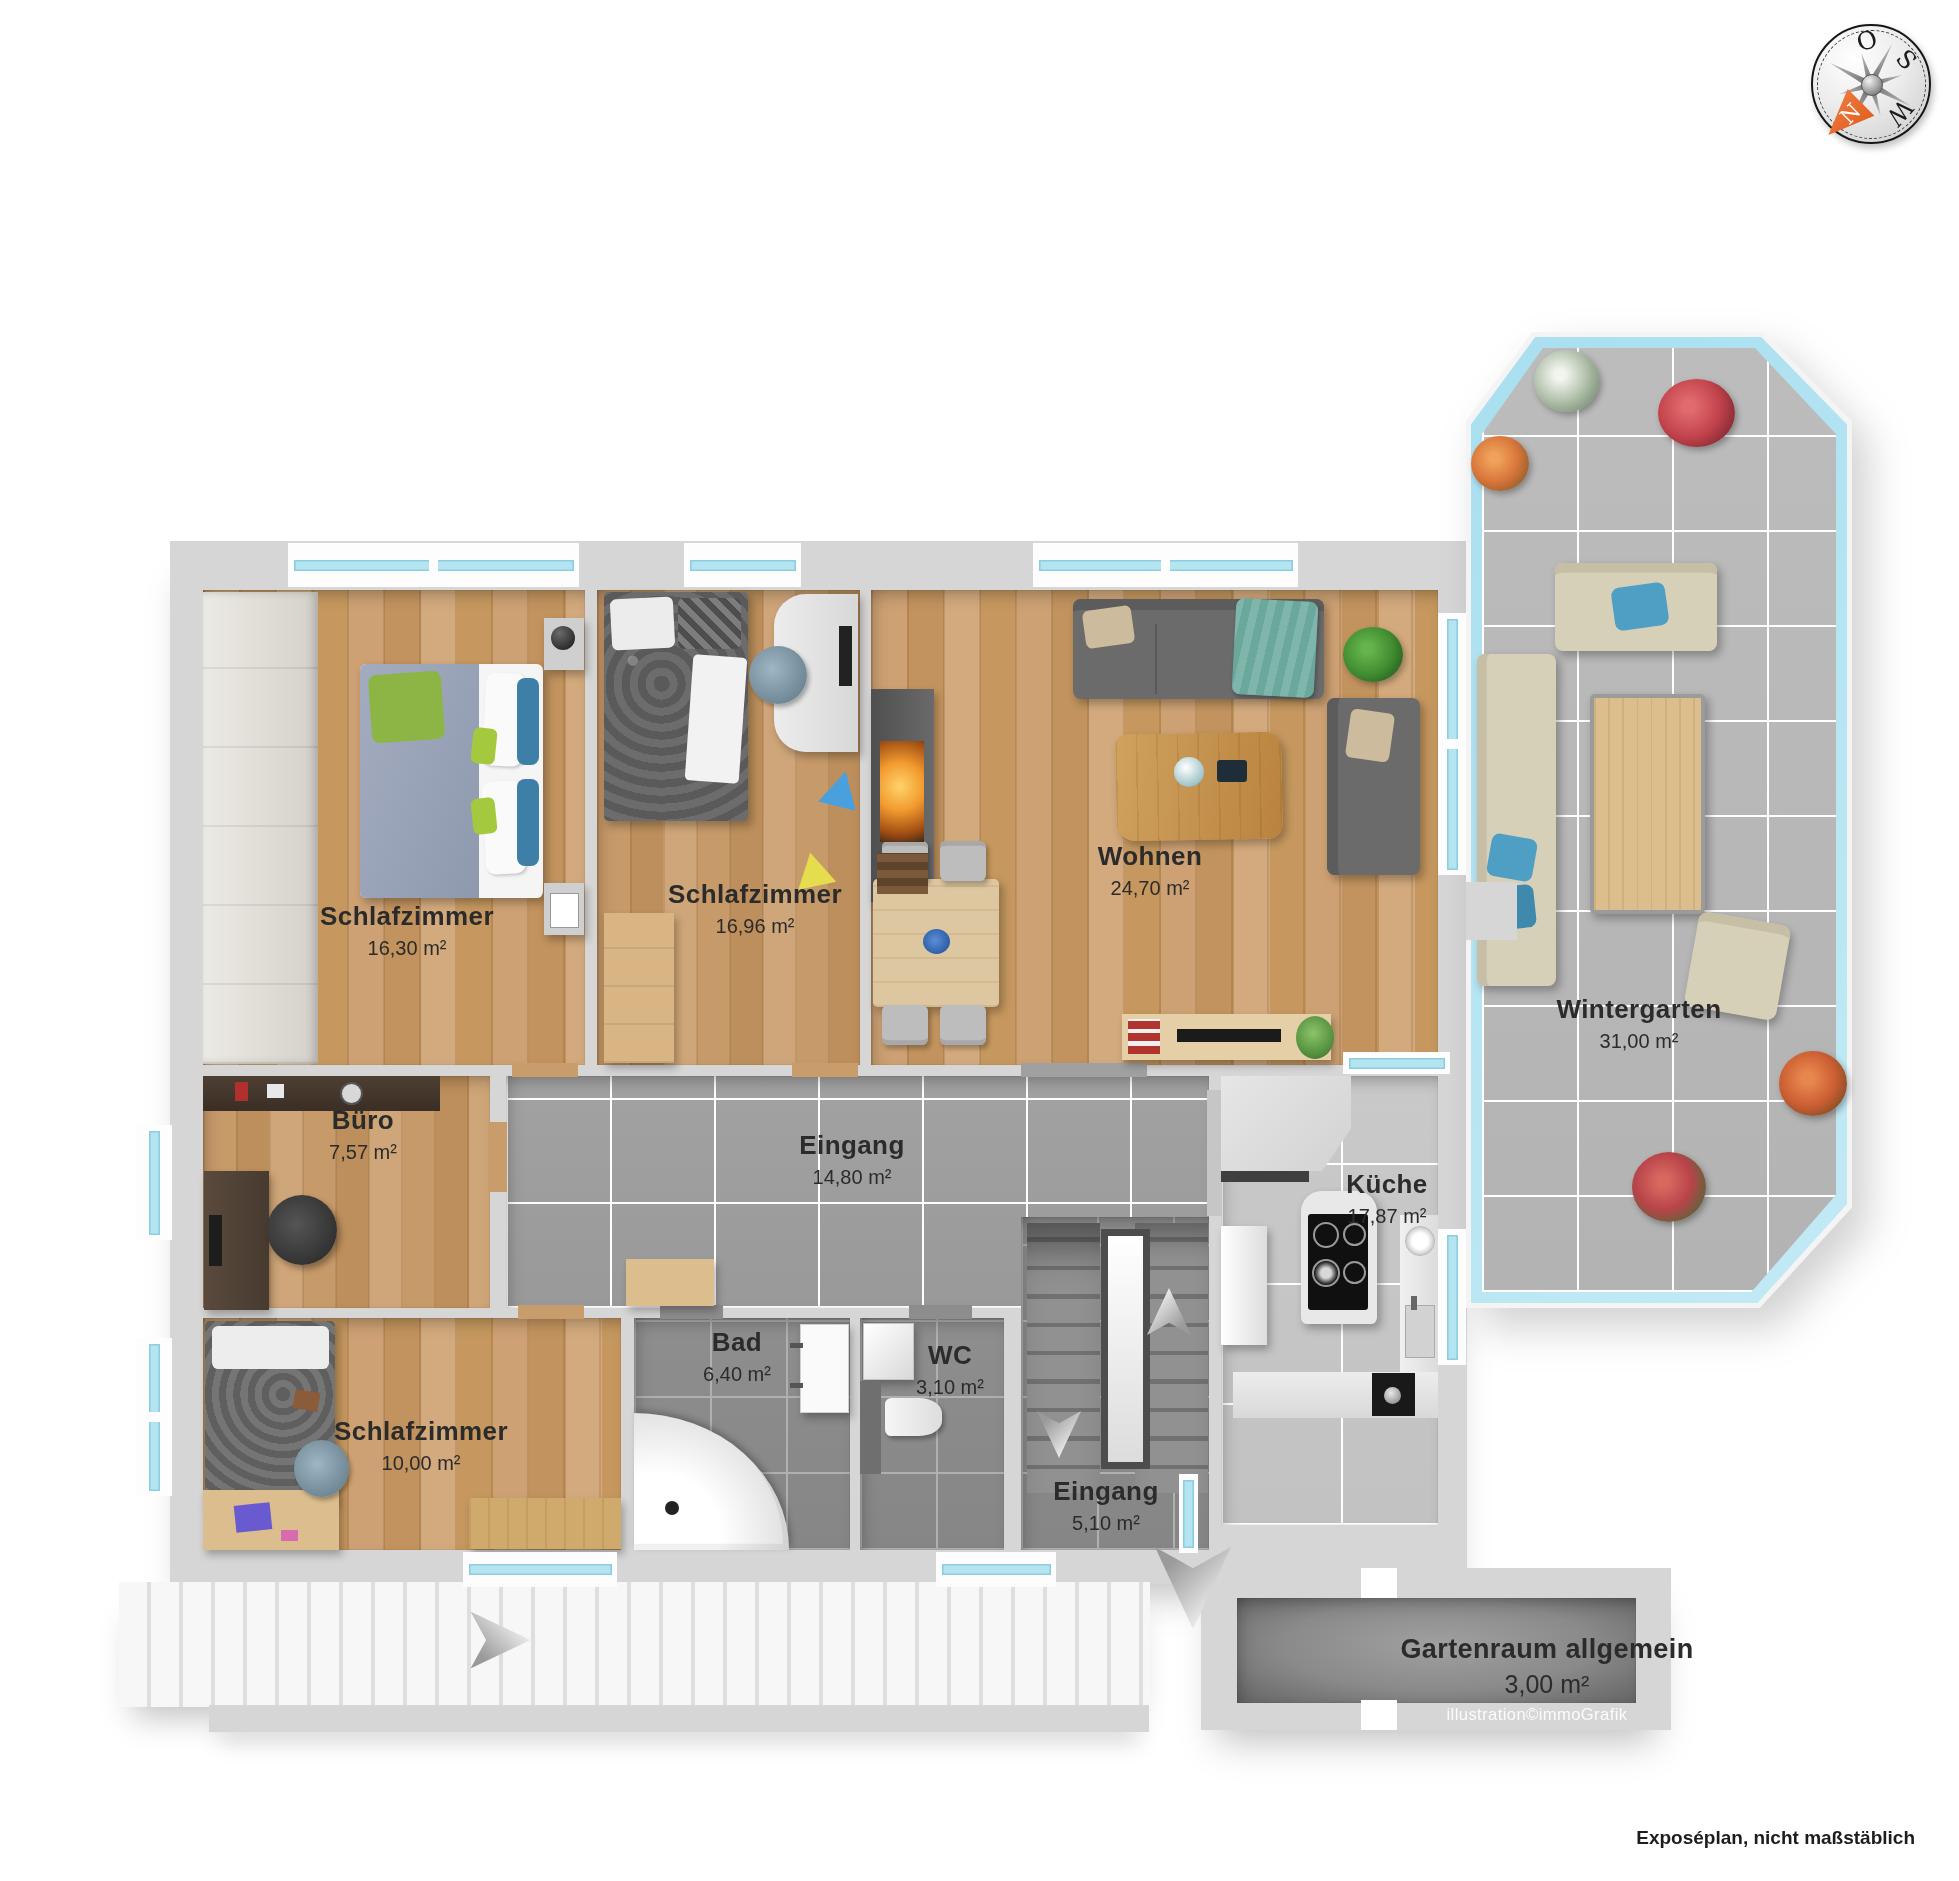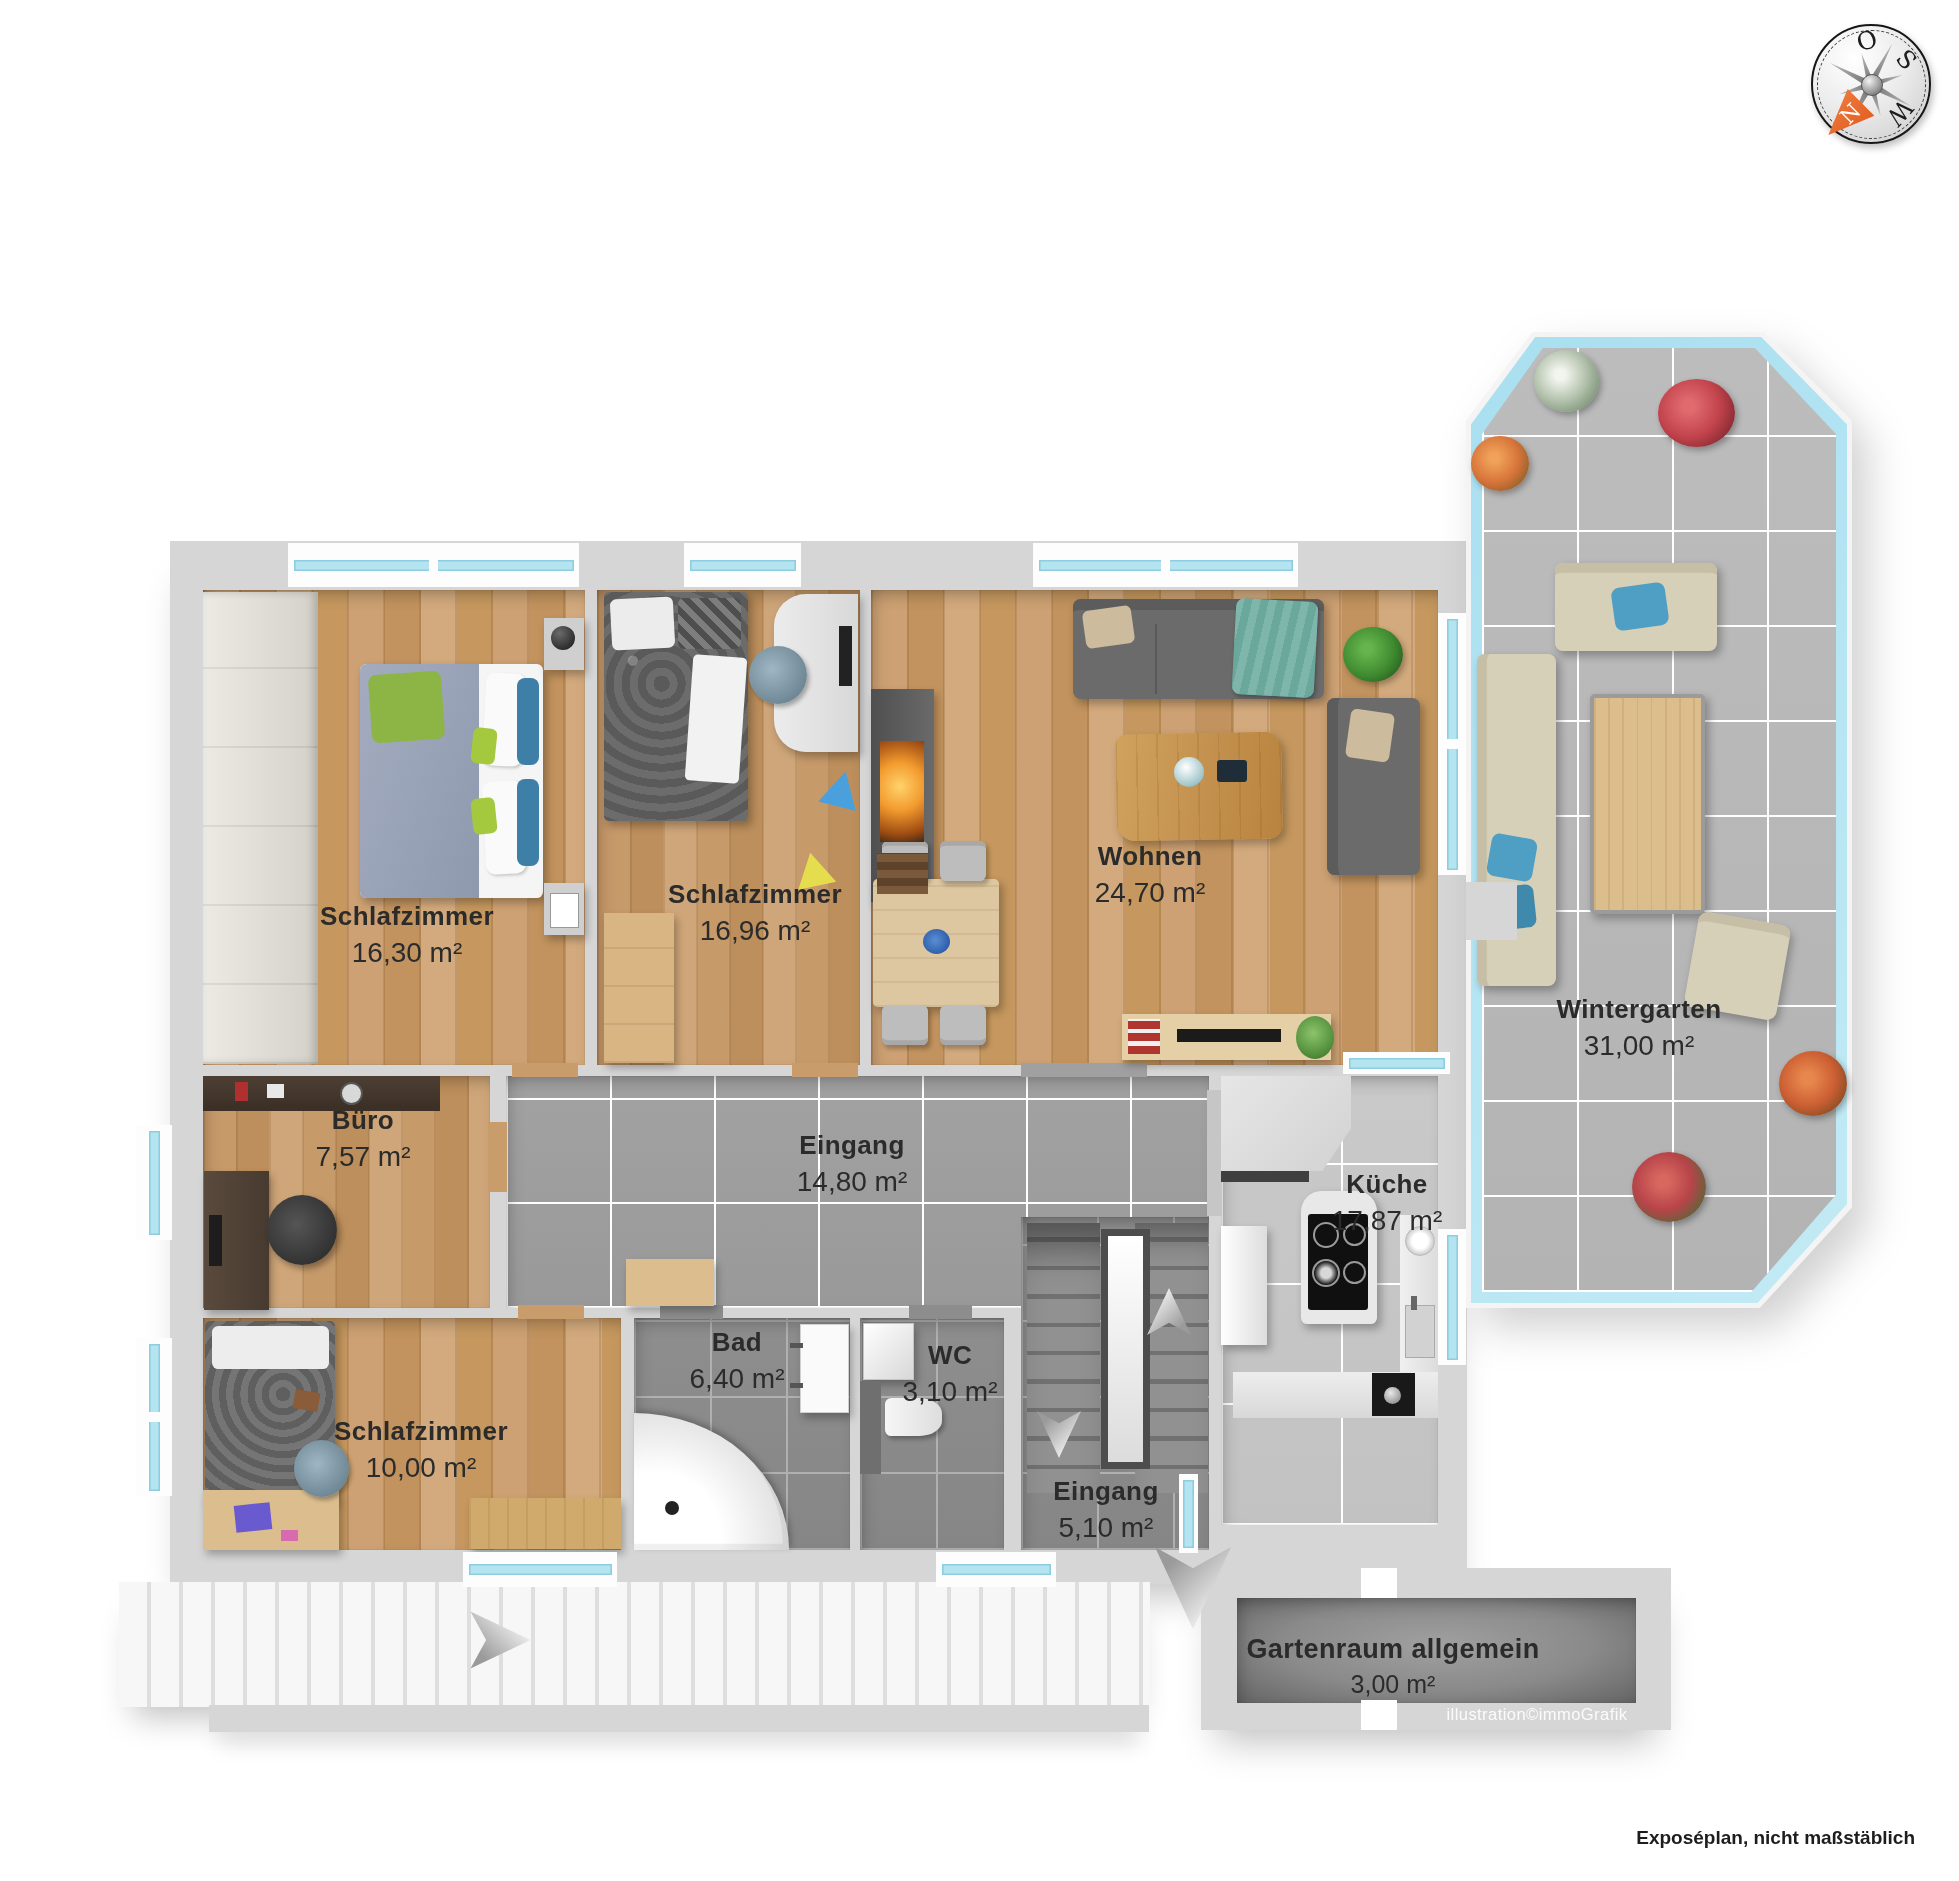--- a/index.html
+++ b/index.html
@@ -42,21 +42,21 @@
   .winh .glass{position:absolute;left:5.5px;right:5.5px;top:50%;height:11px;margin-top:-5.5px;
     background:#b5e4f1;box-shadow:inset 0 0 0 1.6px #8ecddf;}
   .winh .mull{position:absolute;left:50%;top:50%;width:9.5px;height:17.4px;margin:-8.7px 0 0 -4.7px;background:#fdfdfd;}
   .winv{position:absolute;background:#fdfdfd;z-index:6;}
   .winv .glass{position:absolute;top:5.5px;bottom:5.5px;left:50%;width:11px;margin-left:-5.5px;
     background:#b5e4f1;box-shadow:inset 0 0 0 1.6px #8ecddf;}
   .winv .mull{position:absolute;top:50%;left:50%;height:9.5px;width:17.4px;margin:-4.7px 0 0 -8.7px;background:#fdfdfd;}
   
   .rlabel{position:absolute;z-index:9;transform:translateX(-50%);text-align:center;color:#2b2b2b;white-space:nowrap;}
   .rlabel .rname{display:block;font-size:26px;font-weight:700;letter-spacing:0.4px;}
-  .rlabel .rarea{display:block;font-size:28px;font-weight:500;margin-top:4.7px;}
+  .rlabel .rarea{display:block;font-size:20px;font-weight:500;margin-top:4.7px;}
   .rlabel.small .rname{font-size:27px;}
   .rlabel.small .rarea{font-size:25px;}
   
   .fur{position:absolute;z-index:4;}
   .shad{box-shadow:3.2px 4.7px 8px rgba(0,0,0,.28);}
   .arr{position:absolute;z-index:7;background:linear-gradient(135deg,#f0f0f0 20%,#9a9a9a 80%);
        clip-path:polygon(50% 0,100% 100%,50% 74%,0 100%);filter:drop-shadow(2.4px 3.2px 2.4px rgba(0,0,0,.35));}
   .plantc{position:absolute;border-radius:50%;z-index:5;}
   
   .flight{position:absolute;background:
@@ -334,21 +334,21 @@
     <span class="rarea">3,10 m²</span>
   </div>
   <div class="rlabel" style="left:1106px;top:1476px;">
     <span class="rname">Eingang</span>
     <span class="rarea">5,10 m²</span>
   </div>
   <div class="rlabel" style="left:1639px;top:994px;">
     <span class="rname">Wintergarten</span>
     <span class="rarea">31,00 m²</span>
   </div>
-  <div class="rlabel small" style="left:1393px;top:1634px;">
+  <div class="rlabel small" style="left:1547px;top:1634px;">
     <span class="rname">Gartenraum allgemein</span>
     <span class="rarea">3,00 m²</span>
   </div>
 
   <div id="compass">
     <div class="c-ring"></div>
     <div class="c-dash"></div>
     <div class="c-arm" style="transform:rotate(28deg);"></div>
     <div class="c-arm" style="transform:rotate(118deg);"></div>
     <div class="c-arm" style="transform:rotate(73deg);width:66px;margin-left:-33px;"></div>

